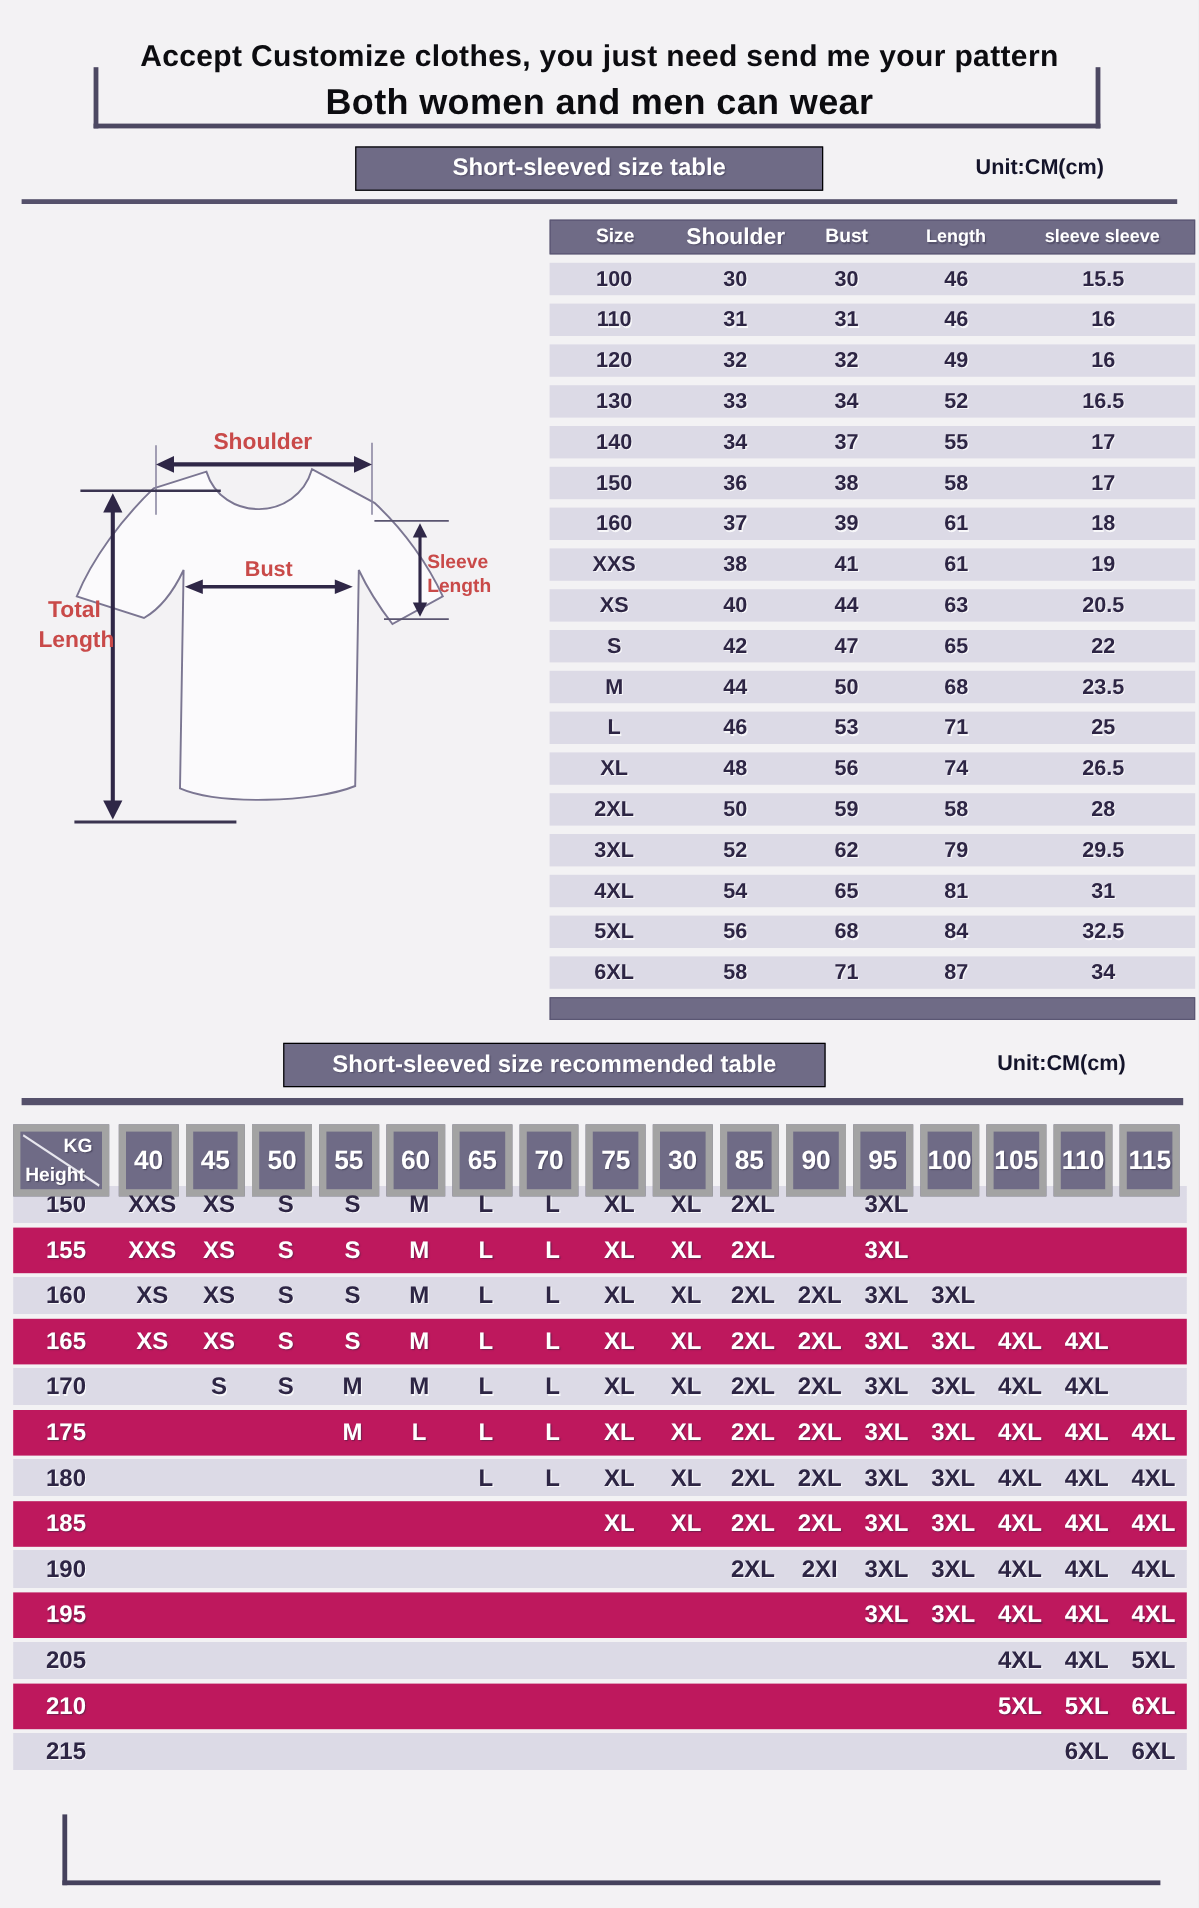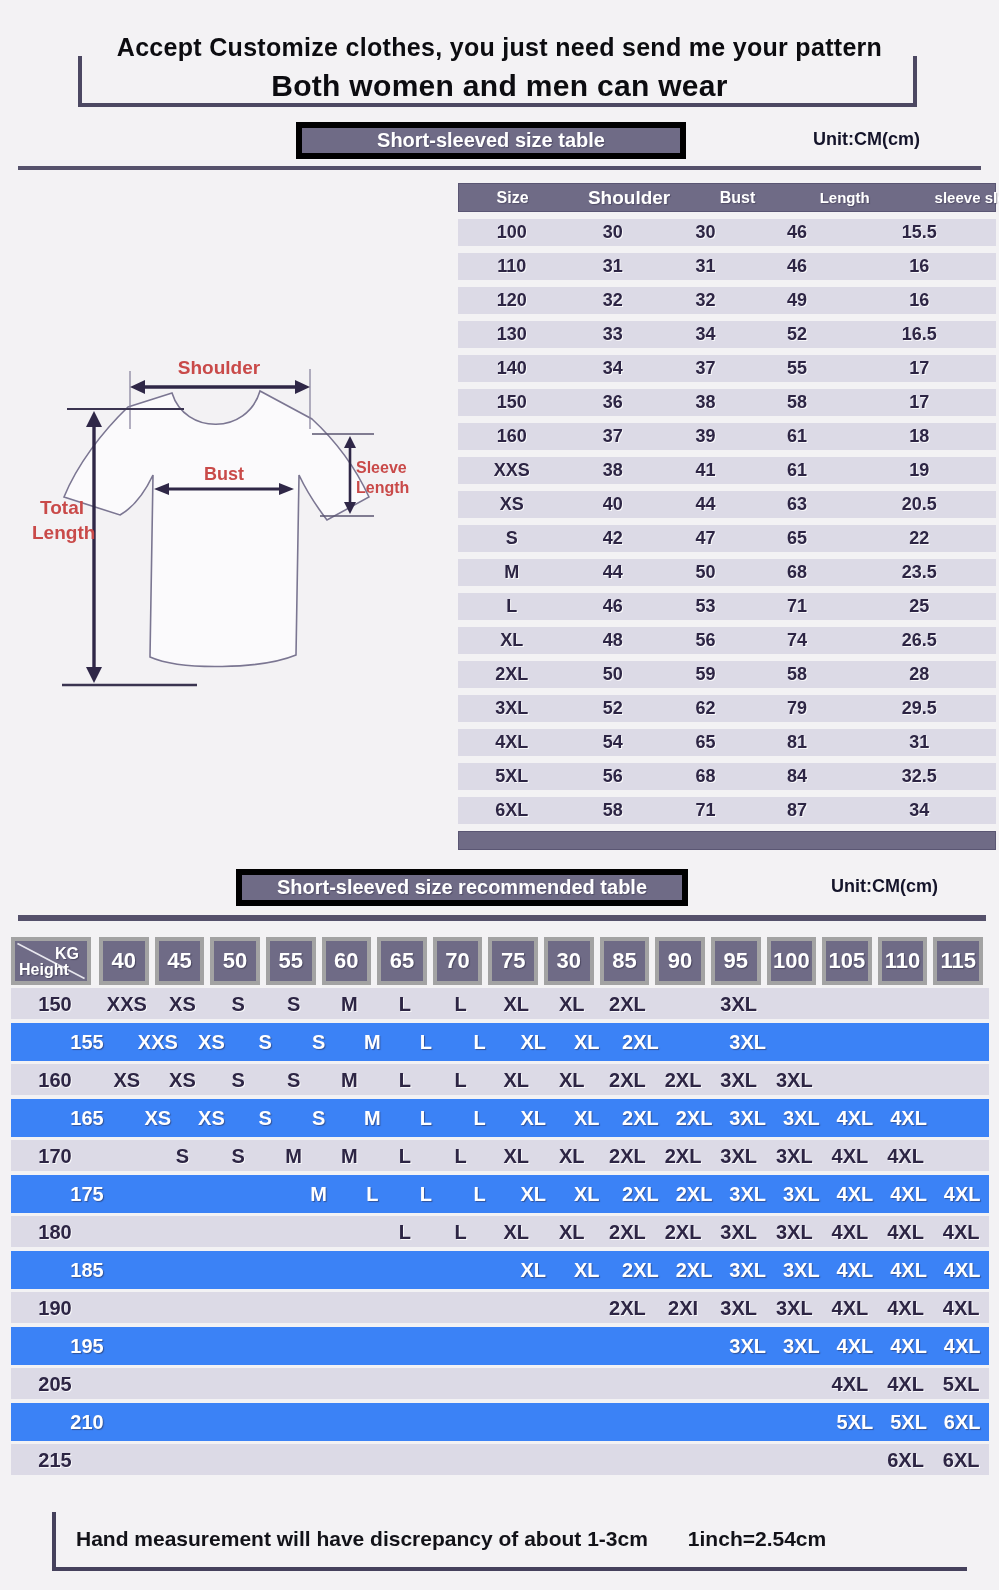--- a/index.html
+++ b/index.html
@@ -8,61 +8,61 @@
     background:#f3f2f4; overflow:hidden;
     font-family:"Liberation Sans", sans-serif; font-weight:bold; color:#2d2544;
   }
   
   .header-line{position:absolute; left:0; width:100%; text-align:center; color:#0c0c10; letter-spacing:.3px;}
   .hl1{top:33px; font-size:25px;}
   .hl2{top:69px; font-size:30px;}
   .bracket{position:absolute; left:78px; top:56px; width:831px; height:47px;
     border-left:4px solid #4c4862; border-right:4px solid #4c4862; border-bottom:4px solid #4c4862;}
   
-  .bar{position:absolute; background:#6f6b86; border:6px solid #000000; box-sizing:border-box;
+  .bar{position:absolute; background:#6f6b86; border:1px solid #000000; box-sizing:border-box;
     color:#fff; display:flex; align-items:center; justify-content:center; font-size:20px;
     text-shadow:1px 1px 1px rgba(40,36,60,.4);}
   .bar1{left:296px; top:122px; width:390px; height:37px;}
   .bar2{left:236px; top:869px; width:452px; height:37px;}
   .unit{position:absolute; font-size:18px; color:#14142a;}
   .unit1{left:813px; top:129px;}
   .unit2{left:831px; top:876px;}
   .divider{position:absolute; background:#55516b;}
   .d1{left:18px; top:166px; width:963px; height:4px;}
   .d2{left:18px; top:915px; width:968px; height:6px;}
   
   .diagram{position:absolute; left:22px; top:347px; width:432px; height:350px;}
   .diagram svg{width:100%; height:100%;}
   .dlabel{fill:#c94a49; font-family:"Liberation Sans",sans-serif; font-weight:bold;}
   
   .size-table{position:absolute; left:458px; top:183px; width:538px;}
   .st-row{display:grid; grid-template-columns:20% 17.5% 17% 17% 28.5%; align-items:center; text-align:center;}
   .st-head{height:29px; background:#6f6b86; border:1px solid #5a5673; box-sizing:border-box;
-    color:#fff; font-size:16px; text-shadow:1px 1px 1px rgba(40,36,60,.4);gap:16px;}
+    color:#fff; font-size:16px; text-shadow:1px 1px 1px rgba(40,36,60,.4);}
   .st-head span:nth-child(2){font-size:19px;}
   .st-head span:nth-child(4){font-size:15px;}
   .st-head span:nth-child(5){font-size:15px;}
   .srow{height:27px; margin-top:7px; background:#dcdae6; font-size:18px; color:#2d2544;
     text-shadow:1px 1px 0 rgba(255,255,255,.8);}
   .st-bottom{height:19px; margin-top:7px; background:#6f6b86; border:1px solid #5a5673; box-sizing:border-box;}
   
   .rec-table{position:absolute; left:11px; top:937px; width:978px;}
   .rec-grid{display:grid; grid-template-columns:88px repeat(16,1fr); align-items:center;}
   .rec-header{height:48px;}
-  .hbox{height:48px; margin-right:6px; background:#6f6b86; border:4px solid #a3a3a3; box-sizing:border-box;
+  .hbox{height:60px; margin-right:6px; background:#6f6b86; border:6px solid #a3a3a3; box-sizing:border-box;
     color:#fff; display:flex; align-items:center; justify-content:center; font-size:22px;
     text-shadow:1px 1px 1px rgba(40,36,60,.5);}
   .corner{position:relative; margin-right:8px;}
   .corner svg{position:absolute; left:0; top:0; width:100%; height:100%;}
   .corner .kg{position:absolute; top:4px; right:8px; font-size:16px;}
   .corner .hgt{position:absolute; bottom:2px; left:4px; font-size:16px;}
   .rrow{height:38px; font-size:20px; text-align:center;}
   .rrow.light{background:linear-gradient(to bottom, rgba(0,0,0,0) 3px, #dcdae6 3px, #dcdae6 34px, rgba(0,0,0,0) 34px);
     color:#2d2544; text-shadow:1px 1px 0 rgba(255,255,255,.8);}
-  .rrow.dark{background:#3b82f6; color:#fff; text-shadow:1px 1px 1px rgba(40,36,60,.5);padding-left:32px;}
+  .rrow.dark{background:#be185d; color:#fff; text-shadow:1px 1px 1px rgba(40,36,60,.5);}
   
   .footer-bracket{position:absolute; left:52px; top:1512px; width:911px; height:55px;
     border-left:4px solid #45415c; border-bottom:4px solid #45415c;}
   .footer-text{position:absolute; left:76px; top:1527px; font-size:21px; color:#121218; display:flex;}
   .footer-text .conv{margin-left:40px;}
 </style>
 </head>
 <body>
 
 <div class="page">
@@ -528,18 +528,14 @@
           <span></span>
           <span></span>
           <span></span>
           <span>6XL</span>
           <span>6XL</span>
         </div>
       </div>
   </div>
 
   <div class="footer-bracket"></div>
-  <div class="footer-text">
-    <span>Hand measurement will have discrepancy of about  1-3cm</span>
-    <span class="conv">1inch=2.54cm</span>
-  </div>
 
 </div>
 
 </body></html>

